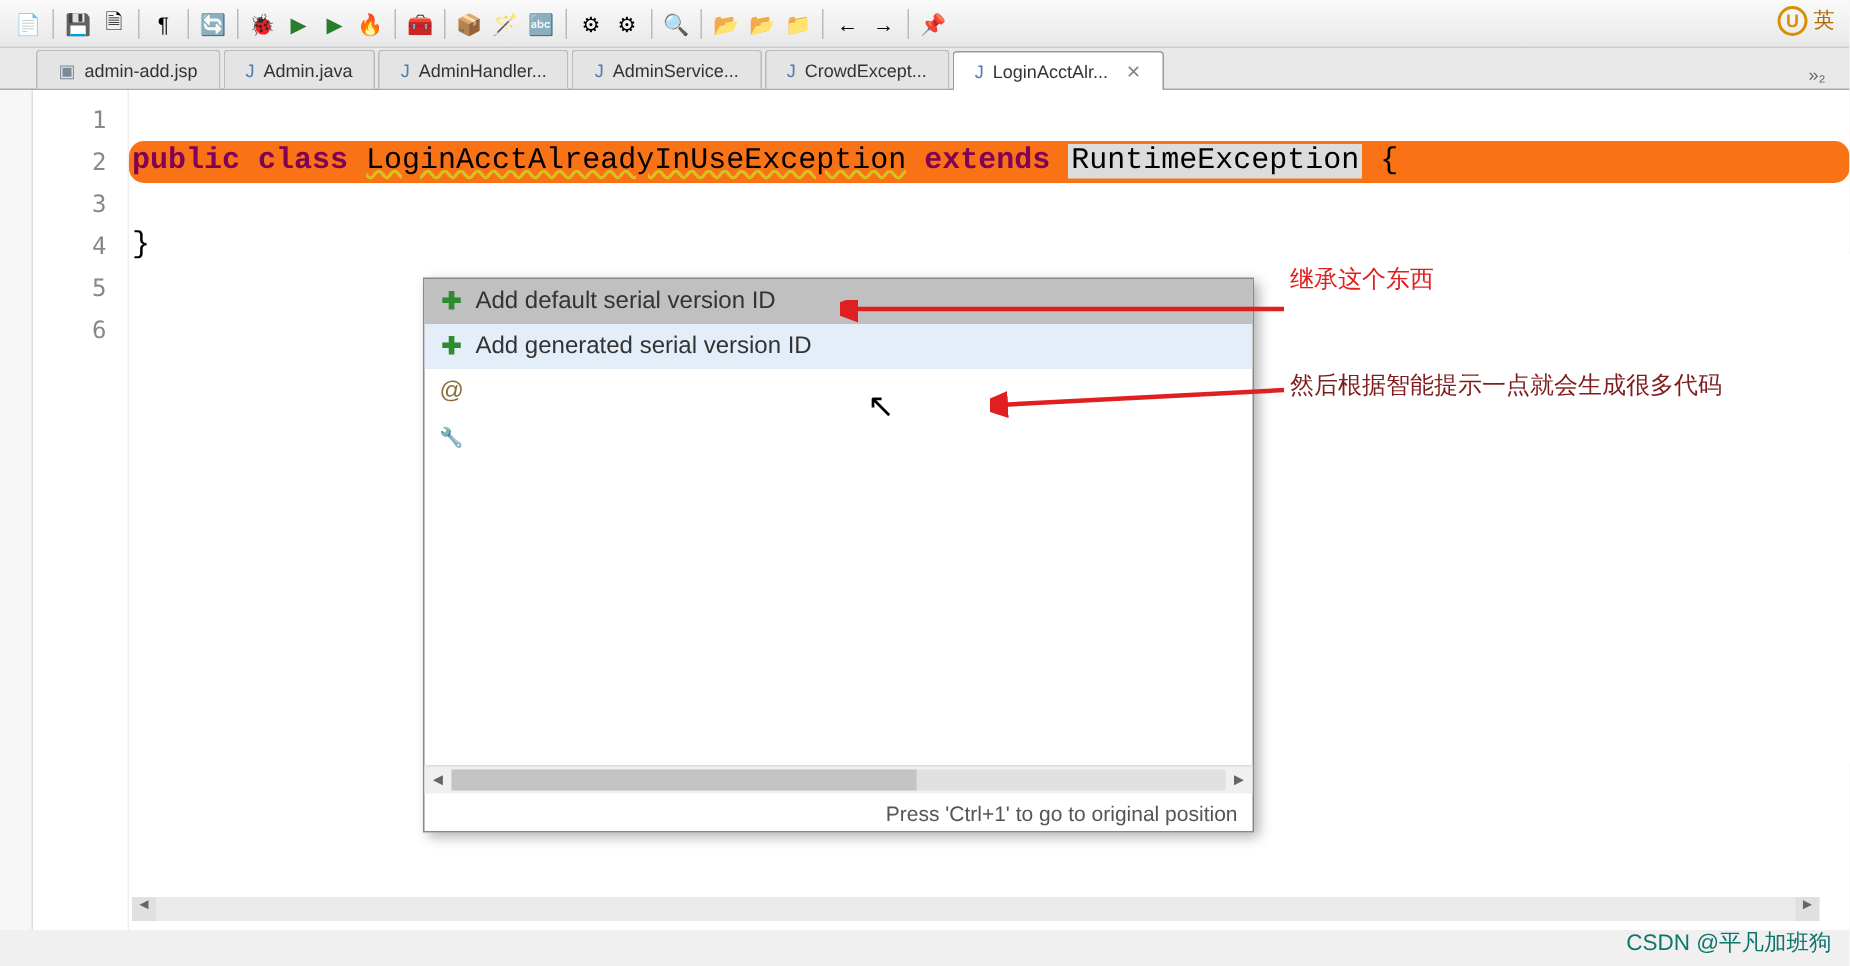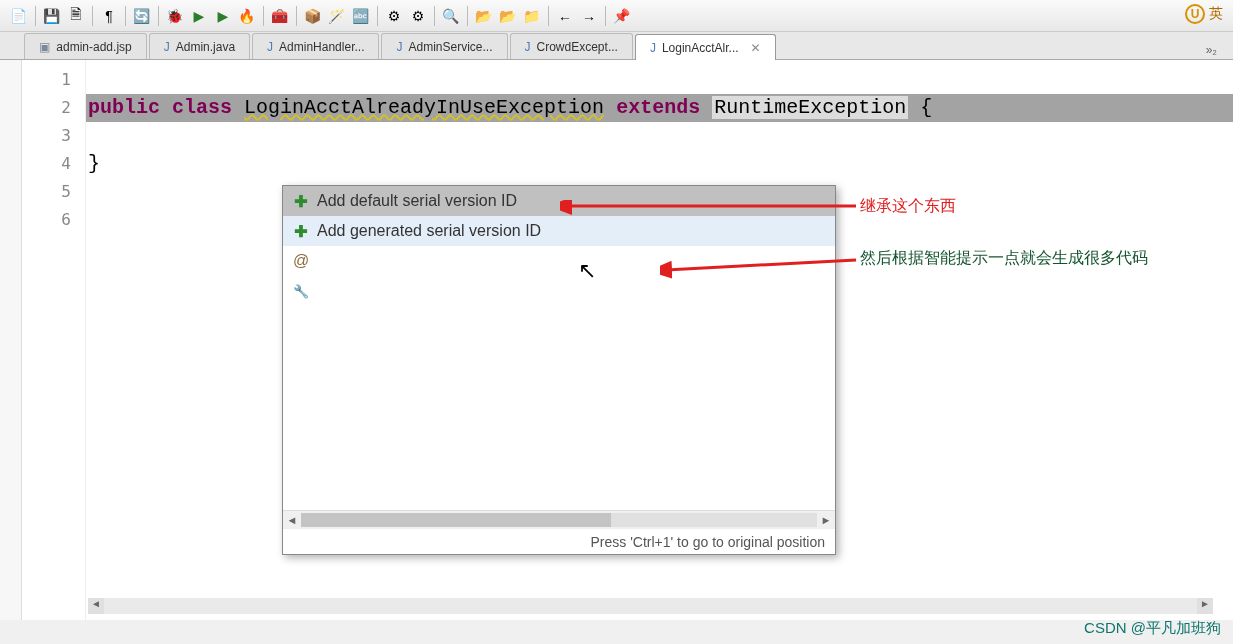--- a/index.html
+++ b/index.html
@@ -130,21 +130,21 @@
       flex: 1;
       padding-top: 6px;
       font-family: Consolas, "Courier New", monospace;
       font-size: 20px;
       line-height: 28px;
       position: relative;
     }
     .code-line { height: 28px; white-space: pre; padding-left: 2px; }
     .kw { color: #7f0055; font-weight: bold; }
     .normal { color: #000; }
-    .highlight-class-line { background: #a3a3a3; }
+    .highlight-class-line { background: #f97316; border-radius: 10px; }
     .wavy {
       text-decoration: underline wavy #d8c020;
       text-decoration-thickness: 2px;
     }
     .runtime-bg {
       background: #dcdcdc;
       padding: 0 2px;
     }
     .quickfix-popup {
       position: absolute;
@@ -206,31 +206,31 @@
       left: 578px;
       top: 258px;
       font-size: 22px;
       color: #000;
       pointer-events: none;
       z-index: 10;
     }
     .annotation-1 {
       position: absolute;
       left: 860px;
-      top: 196px;
+      top: 176px;
       color: #e02020;
       font-size: 16px;
       font-weight: 500;
       text-align: right;
     }
     .annotation-2 {
       position: absolute;
       left: 860px;
       top: 245px;
-      color: #14532d;
+      color: #7f1d1d;
       font-size: 16px;
       font-weight: 500;
       width: 300px;
       line-height: 26px;
     }
     .red-arrow {
       position: absolute;
       left: 560px;
       top: 200px;
       pointer-events: none;

